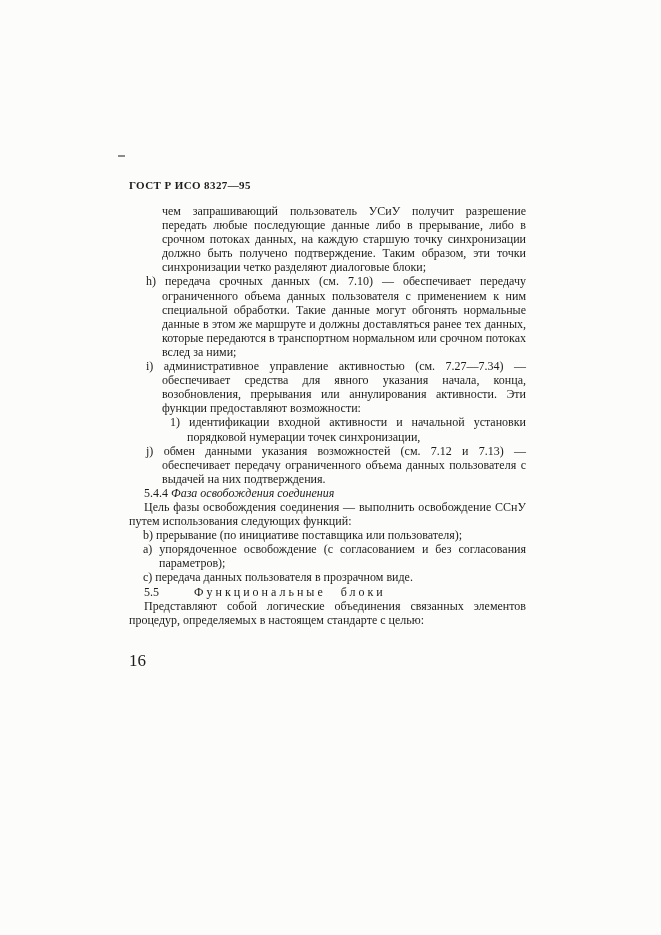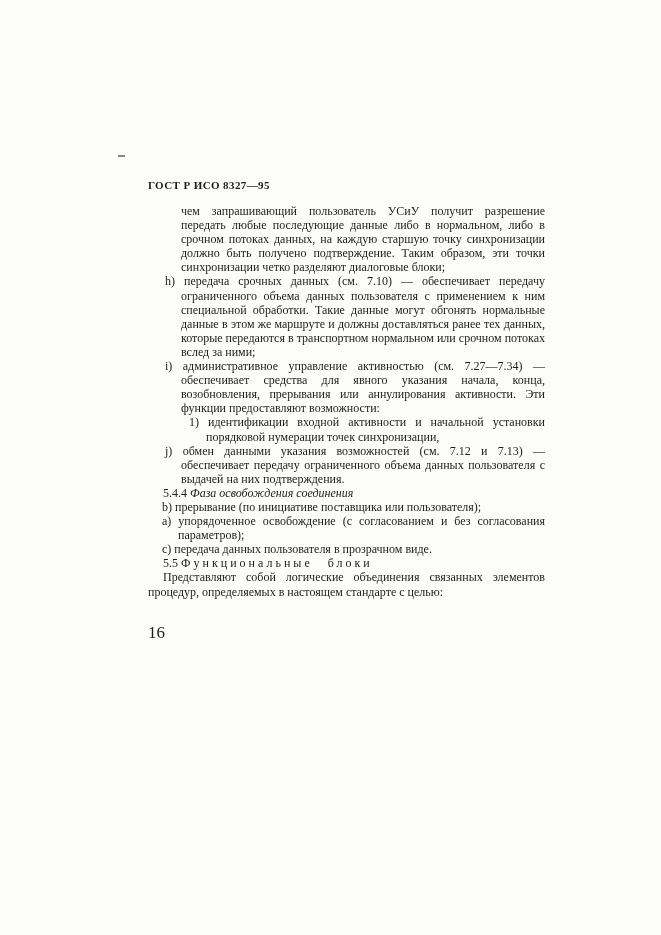--- a/index.html
+++ b/index.html
@@ -20,21 +20,21 @@
   .scan-mark {
     position: absolute;
     left: 118px;
     top: 155px;
     width: 7px;
     height: 2px;
     background: #8a8a86;
   }
   .textblock {
     position: absolute;
-    left: 148px;
+    left: 129px;
     top: 179px;
     width: 397px;
   }
   .doc-header {
     font-weight: bold;
     font-size: 11px;
     letter-spacing: 0.4px;
     margin-bottom: 13px;
   }
   .body-text p {
@@ -50,53 +50,55 @@
   .para { text-indent: 15px; }
   .heading {
     text-indent: 15px;
     text-align: left !important;
   }
   .lbl { white-space: nowrap; }
   .ital { font-style: italic; }
   .spaced {
     letter-spacing: 3px;
     word-spacing: 9px;
+    margin-left: 32px;
   }
   .pageno {
     margin-top: 24px;
     font-size: 17px;
   }
 </style>
 </head>
 <body>
 
 <div class="page">
 
   <div class="scan-mark"></div>
 
   <div class="textblock">
 
     <div class="doc-header">ГОСТ Р ИСО 8327—95</div>
 
     <div class="body-text">
 
-      <p class="cont"><span>чем запрашивающий пользователь УСиУ получит разрешение передать любые последующие данные либо в нормальном, либо в срочном потоках данных, на каждую старшую точку синхронизации должно быть получено подтверждение. Таким образом, эти точки синхронизации четко разделяют диалоговые блоки;</span></p>
+      <p class="cont"><span>чем запрашивающий пользователь УСиУ получит разрешение передать любые последующие данные либо в прерывание, либо в срочном потоках данных, на каждую старшую точку синхронизации должно быть получено подтверждение. Таким образом, эти точки синхронизации четко разделяют диалоговые блоки;</span></p>
 
 
       <p class="li1"><span class="lbl">h)</span> <span>передача срочных данных (см. 7.10) — обеспечивает передачу ограниченного объема данных пользователя с применением к ним специальной обработки. Такие данные могут обгонять нормальные данные в этом же маршруте и должны доставляться ранее тех данных, которые передаются в транспортном нормальном или срочном потоках вслед за ними;</span></p>
 
       <p class="li1"><span class="lbl">i)</span> <span>административное управление активностью (см. 7.27—7.34) — обеспечивает средства для явного указания начала, конца, возобновления, прерывания или аннулирования активности. Эти функции предоставляют возможности:</span></p>
 
       <p class="li2"><span class="lbl">1)</span> <span>идентификации входной активности и начальной установки порядковой нумерации точек синхронизации,</span></p>
 
 
       <p class="li1"><span class="lbl">j)</span> <span>обмен данными указания возможностей (см. 7.12 и 7.13) — обеспечивает передачу ограниченного объема данных пользователя с выдачей на них подтверждения.</span></p>
 
       <p class="heading"><span>5.4.4</span> <span class="ital">Фаза освобождения соединения</span></p>
 
+      <p class="para"><span>Цель фазы освобождения соединения — выполнить освобождение ССнУ путем использования следующих функций:</span></p>
 
       <p class="li0"><span class="lbl">b)</span> <span>прерывание (по инициативе поставщика или пользователя);</span></p>
 
       <p class="li0"><span class="lbl">a)</span> <span>упорядоченное освобождение (с согласованием и без согласования параметров);</span></p>
 
       <p class="li0"><span class="lbl">c)</span> <span>передача данных пользователя в прозрачном виде.</span></p>
 
       <p class="heading"><span>5.5</span> <span class="spaced">Функциональные блоки</span></p>
 
       <p class="para"><span>Представляют собой логические объединения связанных элементов процедур, определяемых в настоящем стандарте с целью:</span></p>

